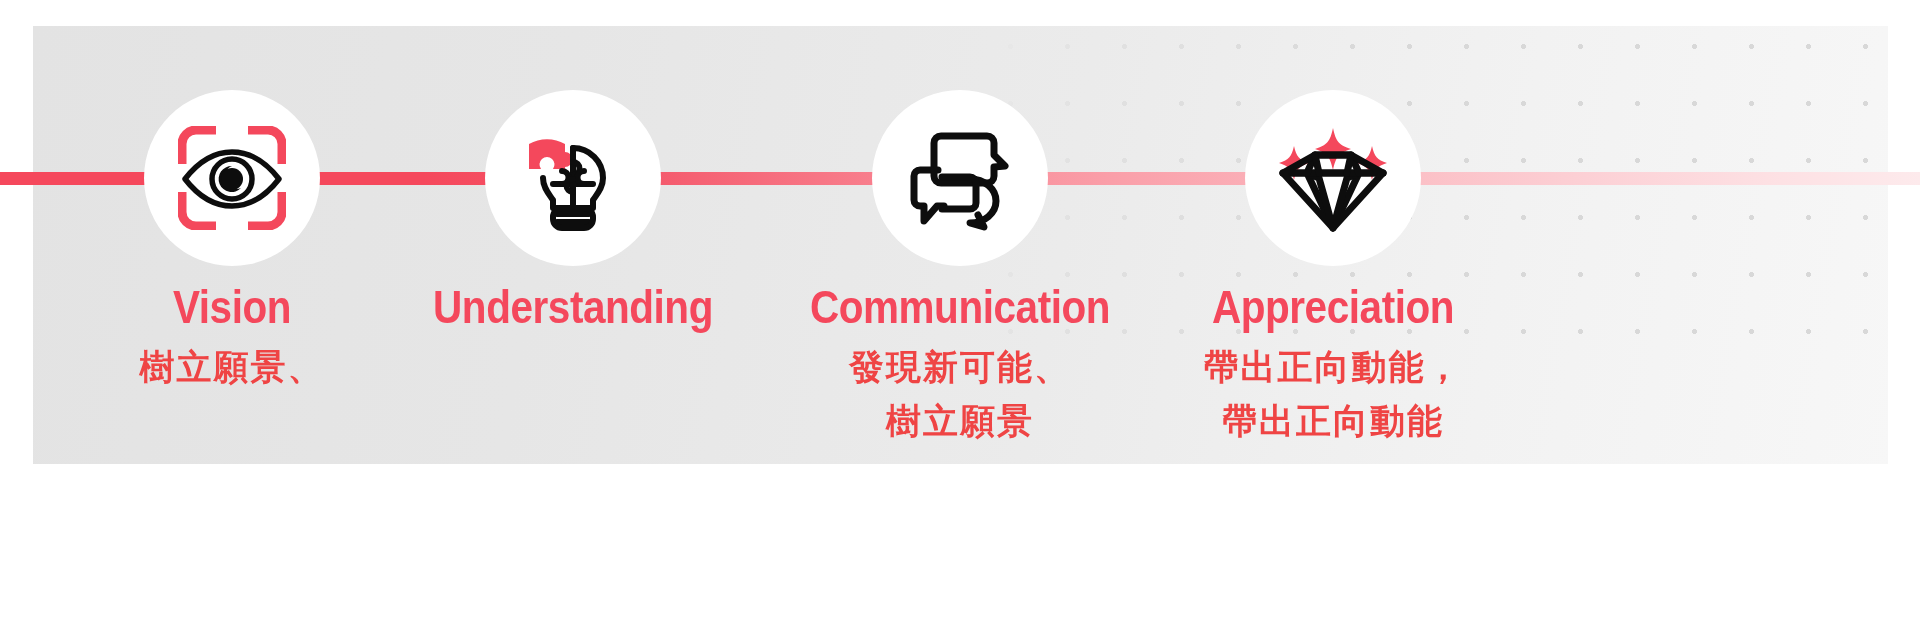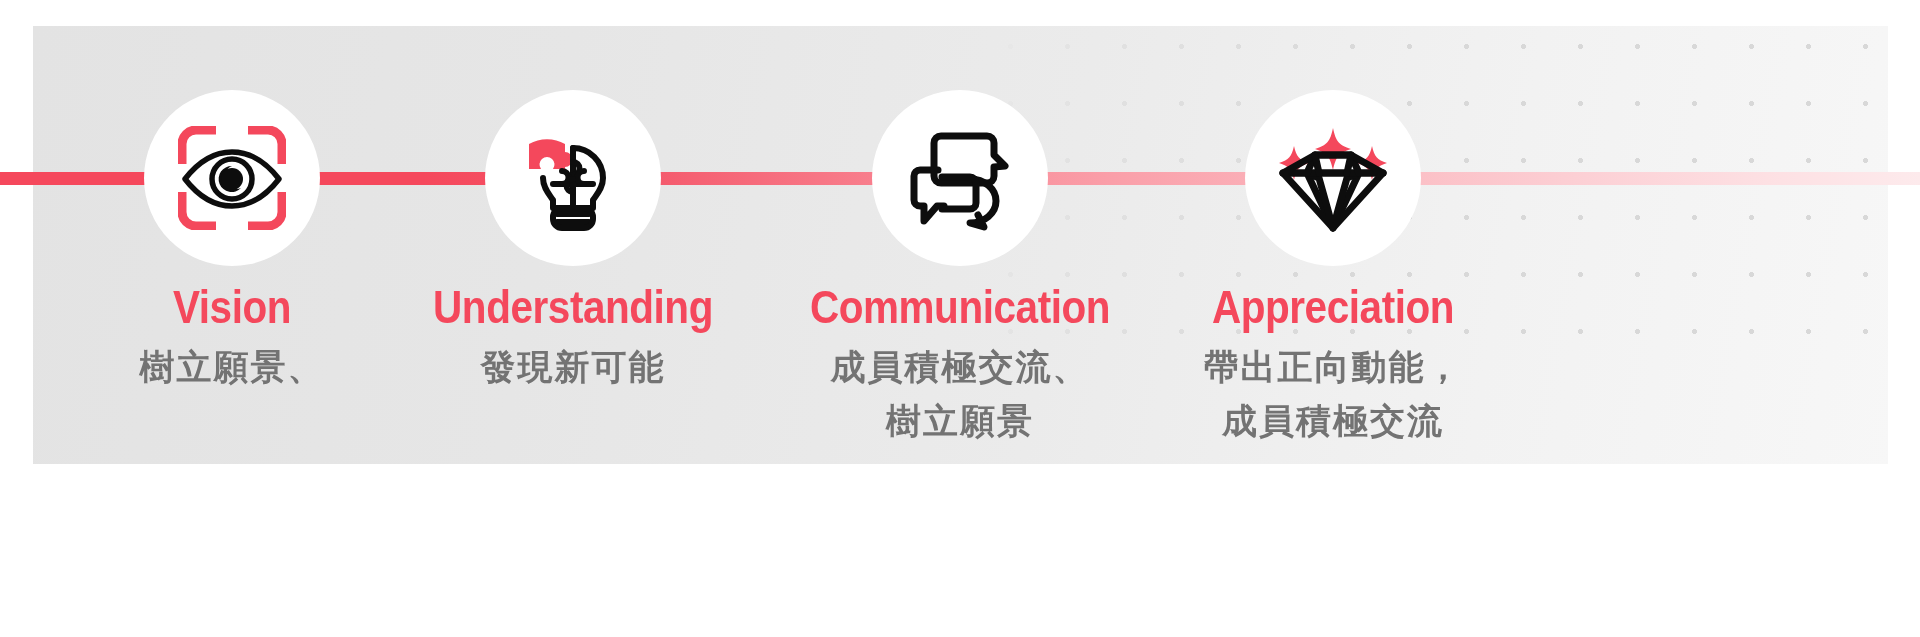--- a/index.html
+++ b/index.html
@@ -52,21 +52,21 @@
     font-weight:bold;
     font-size:46px;
     letter-spacing:-0.5px;
     line-height:48px;
     transform:scaleX(.88);
     transform-origin:center top;
     white-space:nowrap;
   }
   .desc{
     position:absolute;width:360px;text-align:center;top:340px;
-    color:#737373;
+    color:#ef4444;
     font-family:"Liberation Sans","DejaVu Sans",sans-serif;
     font-weight:bold;
     font-size:35px;
     line-height:54px;
     letter-spacing:2px;
   }
   .desc div{white-space:nowrap;}
 </style>
 </head>
 <body>
@@ -126,21 +126,20 @@
           <path d="M47 106 L65 106"></path>
         </g>
         <g fill="none" stroke="#0d0d0d" stroke-width="6" stroke-linejoin="round">
           <rect x="36" y="86" width="40" height="20" rx="9"></rect>
         </g>
       </svg>
       </span>
     </div>
     <div class="heading">Understanding</div>
     <div class="desc">
-      <div>發現新可能</div>
     </div>
   </div>
 
   <div class="step" style="left:780px;">
     <div class="circle" style="left:92px;top:90px;">
       <span>
       <svg width="112" height="110" viewBox="0 0 112 110">
         <g fill="none" stroke="#0d0d0d" stroke-width="7" stroke-linejoin="round" stroke-linecap="round">
 
           <path d="M34 47 L16 47 A6 6 0 0 0 10 53 L10 77 A6 6 0 0 0 16 83
@@ -151,21 +150,21 @@
 
           <path d="M66 56 A26 22 0 1 1 66 100 L80 104 L74 92"></path>
 
           <path d="M38 54 L66 54 A6 6 0 0 1 72 60 L72 80 A6 6 0 0 1 66 86 L38 86"></path>
         </g>
       </svg>
       </span>
     </div>
     <div class="heading">Communication</div>
     <div class="desc">
-      <div>成員積極交流、</div>
+      <div>發現新可能、</div>
       <div>樹立願景</div>
     </div>
   </div>
 
   <div class="step" style="left:1153px;">
     <div class="circle" style="left:92px;top:90px;">
       <span>
       <svg width="124" height="112" viewBox="0 0 124 112">
 
         <g fill="#f4485c">
@@ -182,17 +181,17 @@
           <path d="M12 51 L44 33 L80 33 L112 51 L62 106 Z"></path>
           <path d="M44 33 L48 51"></path>
           <path d="M80 33 L76 51"></path>
         </g>
       </svg>
       </span>
     </div>
     <div class="heading">Appreciation</div>
     <div class="desc">
       <div>帶出正向動能，</div>
-      <div>成員積極交流</div>
+      <div>帶出正向動能</div>
     </div>
   </div>
 
 </div>
 
 </body></html>

